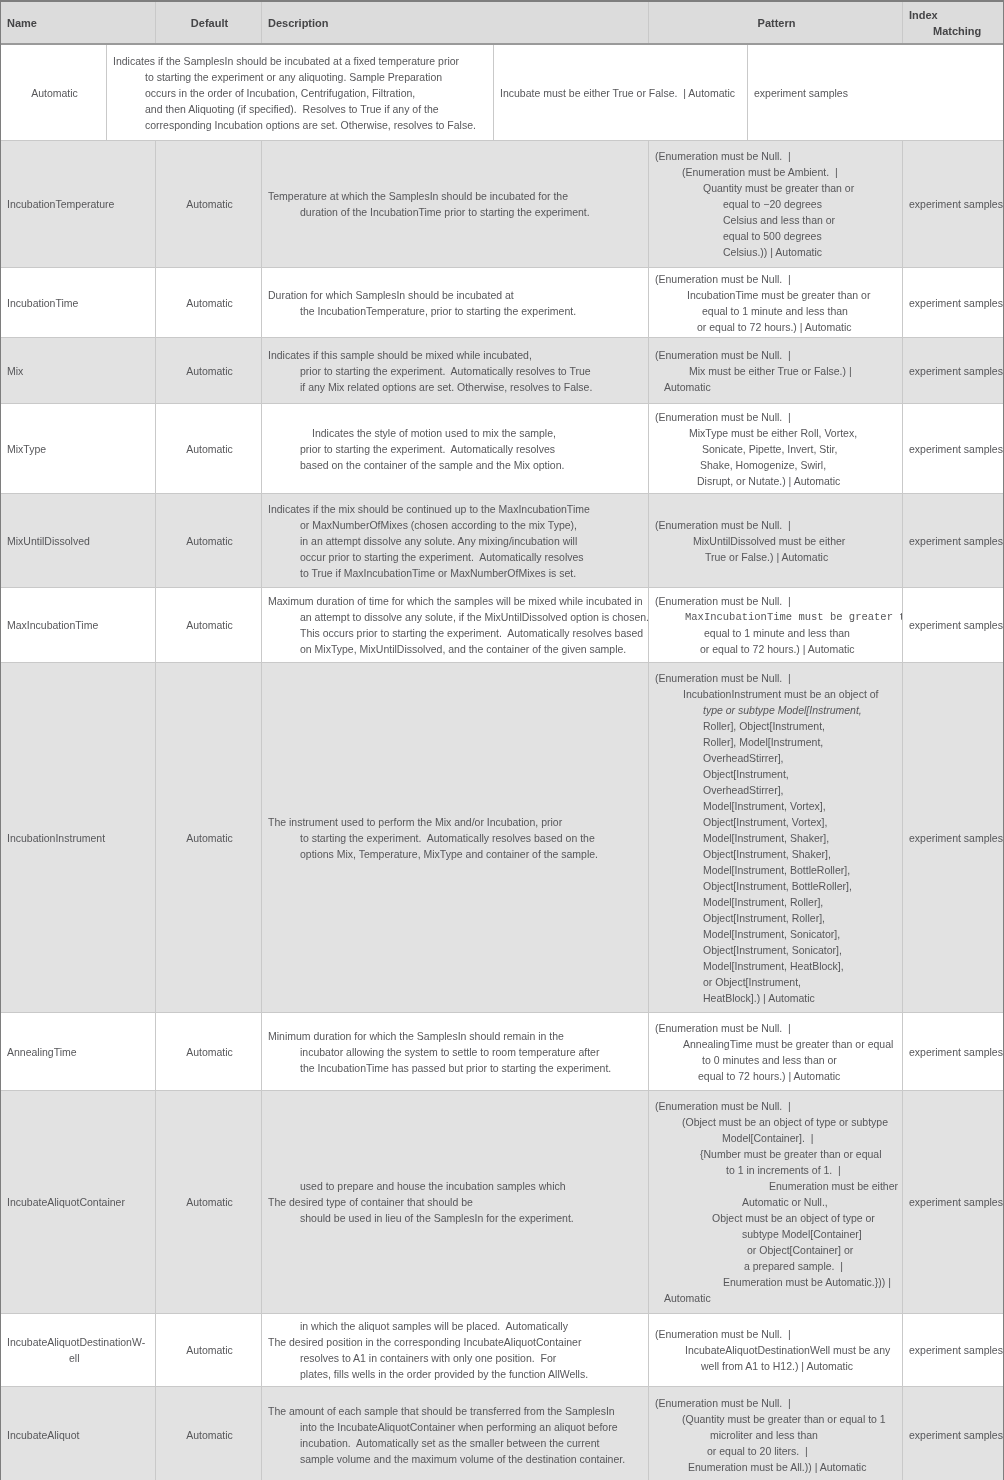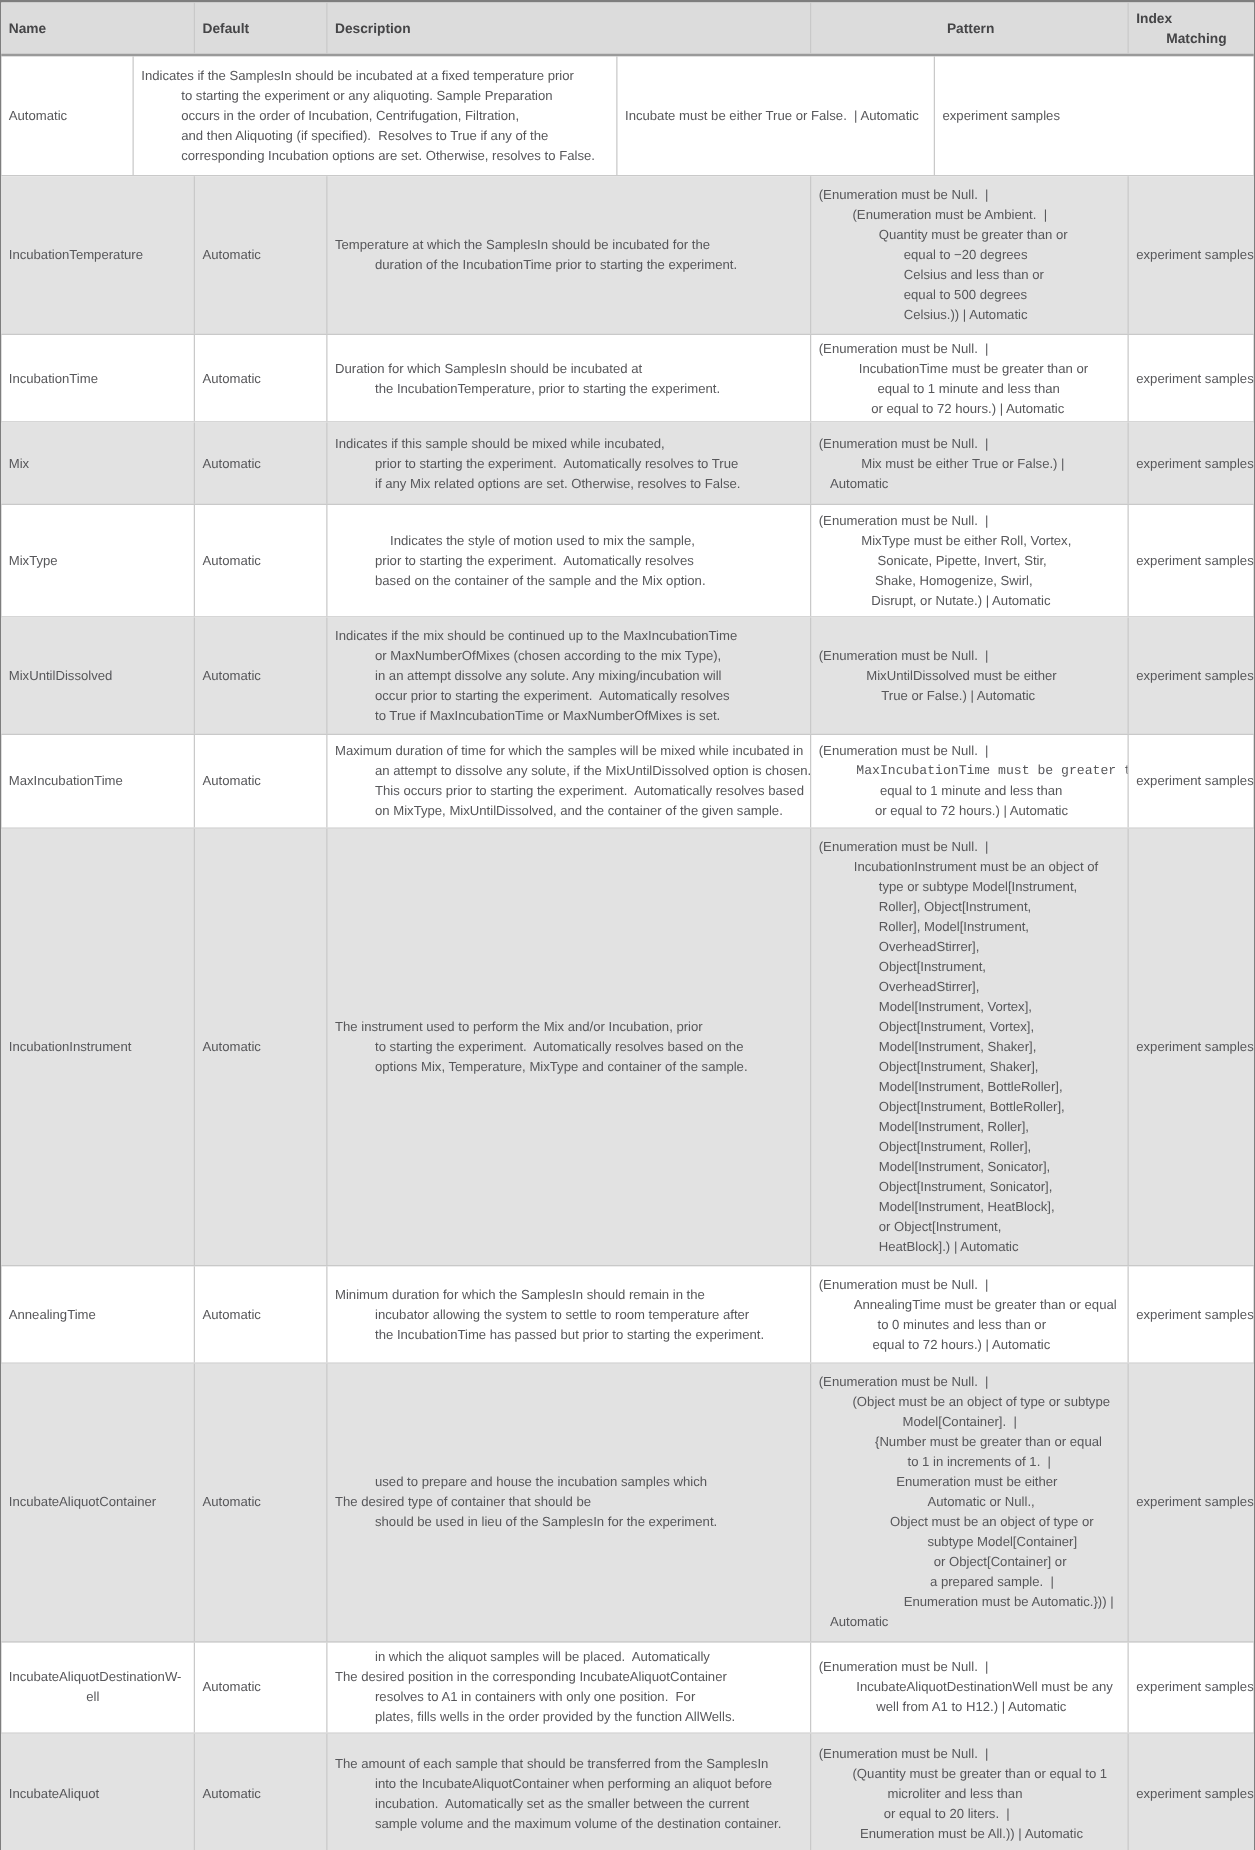--- a/index.html
+++ b/index.html
@@ -19,21 +19,21 @@
   .cell {
     box-sizing: border-box;
     border-right: 1px solid var(--grid-line);
     padding: 4px 4px 4px 6px;
     display: flex; flex-direction: column; justify-content: center;
     color: var(--text);
     font-size: 10.5px;
     overflow: hidden;
   }
   .cell.c0 { width: 155px; }
-  .cell.c1 { width: 106px; }
+  .cell.c1 { width: 106px; text-align: center; }
   .cell.c2 { width: 387px; }
   .cell.c3 { width: 254px; }
   .cell.c4 { width: 102px; flex: 1; border-right: none; }
   .line { line-height: 16px; white-space: pre; }
   #header-row {
     height: 43px;
     background: var(--header-bg);
     border-bottom: 2px solid #9a9a9a;
   }
   #header-row .cell { color: var(--header-text); font-weight: bold; font-size: 11px; }
@@ -222,21 +222,21 @@
           <div class="line" style="padding-left: 0px;">Automatic</div>
         </div>
     <div class="cell c2">
           <div class="line" style="padding-left: 0px;">The instrument used to perform the Mix and/or Incubation, prior</div>
           <div class="line" style="padding-left: 32px;">to starting the experiment.  Automatically resolves based on the</div>
           <div class="line" style="padding-left: 32px;">options Mix, Temperature, MixType and container of the sample.</div>
         </div>
     <div class="cell c3">
           <div class="line" style="padding-left: 0px;">(Enumeration must be Null.  |</div>
           <div class="line" style="padding-left: 28px;">IncubationInstrument must be an object of</div>
-          <div class="line" style="padding-left: 48px;">type or subtype Model[Instrument,</div>
+          <div class="line" style="padding-left: 48px; font-style: italic;">type or subtype Model[Instrument,</div>
           <div class="line" style="padding-left: 48px;">Roller], Object[Instrument,</div>
           <div class="line" style="padding-left: 48px;">Roller], Model[Instrument,</div>
           <div class="line" style="padding-left: 48px;">OverheadStirrer],</div>
           <div class="line" style="padding-left: 48px;">Object[Instrument,</div>
           <div class="line" style="padding-left: 48px;">OverheadStirrer],</div>
           <div class="line" style="padding-left: 48px;">Model[Instrument, Vortex],</div>
           <div class="line" style="padding-left: 48px;">Object[Instrument, Vortex],</div>
           <div class="line" style="padding-left: 48px;">Model[Instrument, Shaker],</div>
           <div class="line" style="padding-left: 48px;">Object[Instrument, Shaker],</div>
           <div class="line" style="padding-left: 48px;">Model[Instrument, BottleRoller],</div>
@@ -286,21 +286,21 @@
           <div class="line" style="padding-left: 32px;">used to prepare and house the incubation samples which</div>
           <div class="line" style="padding-left: 0px;">The desired type of container that should be</div>
           <div class="line" style="padding-left: 32px;">should be used in lieu of the SamplesIn for the experiment.</div>
         </div>
     <div class="cell c3">
           <div class="line" style="padding-left: 0px;">(Enumeration must be Null.  |</div>
           <div class="line" style="padding-left: 27px;">(Object must be an object of type or subtype</div>
           <div class="line" style="padding-left: 67px;">Model[Container].  |</div>
           <div class="line" style="padding-left: 45px;">{Number must be greater than or equal</div>
           <div class="line" style="padding-left: 71px;">to 1 in increments of 1.  |</div>
-          <div class="line" style="padding-left: 62px;">Enumeration must be either</div>
+          <div class="line" style="padding-left: 62px; text-align: right;">Enumeration must be either</div>
           <div class="line" style="padding-left: 87px;">Automatic or Null.,</div>
           <div class="line" style="padding-left: 57px;">Object must be an object of type or</div>
           <div class="line" style="padding-left: 87px;">subtype Model[Container]</div>
           <div class="line" style="padding-left: 92px;">or Object[Container] or</div>
           <div class="line" style="padding-left: 89px;">a prepared sample.  |</div>
           <div class="line" style="padding-left: 68px;">Enumeration must be Automatic.})) |</div>
           <div class="line" style="padding-left: 9px;">Automatic</div>
         </div>
     <div class="cell c4">
           <div class="line" style="padding-left: 0px;">experiment samples</div>

